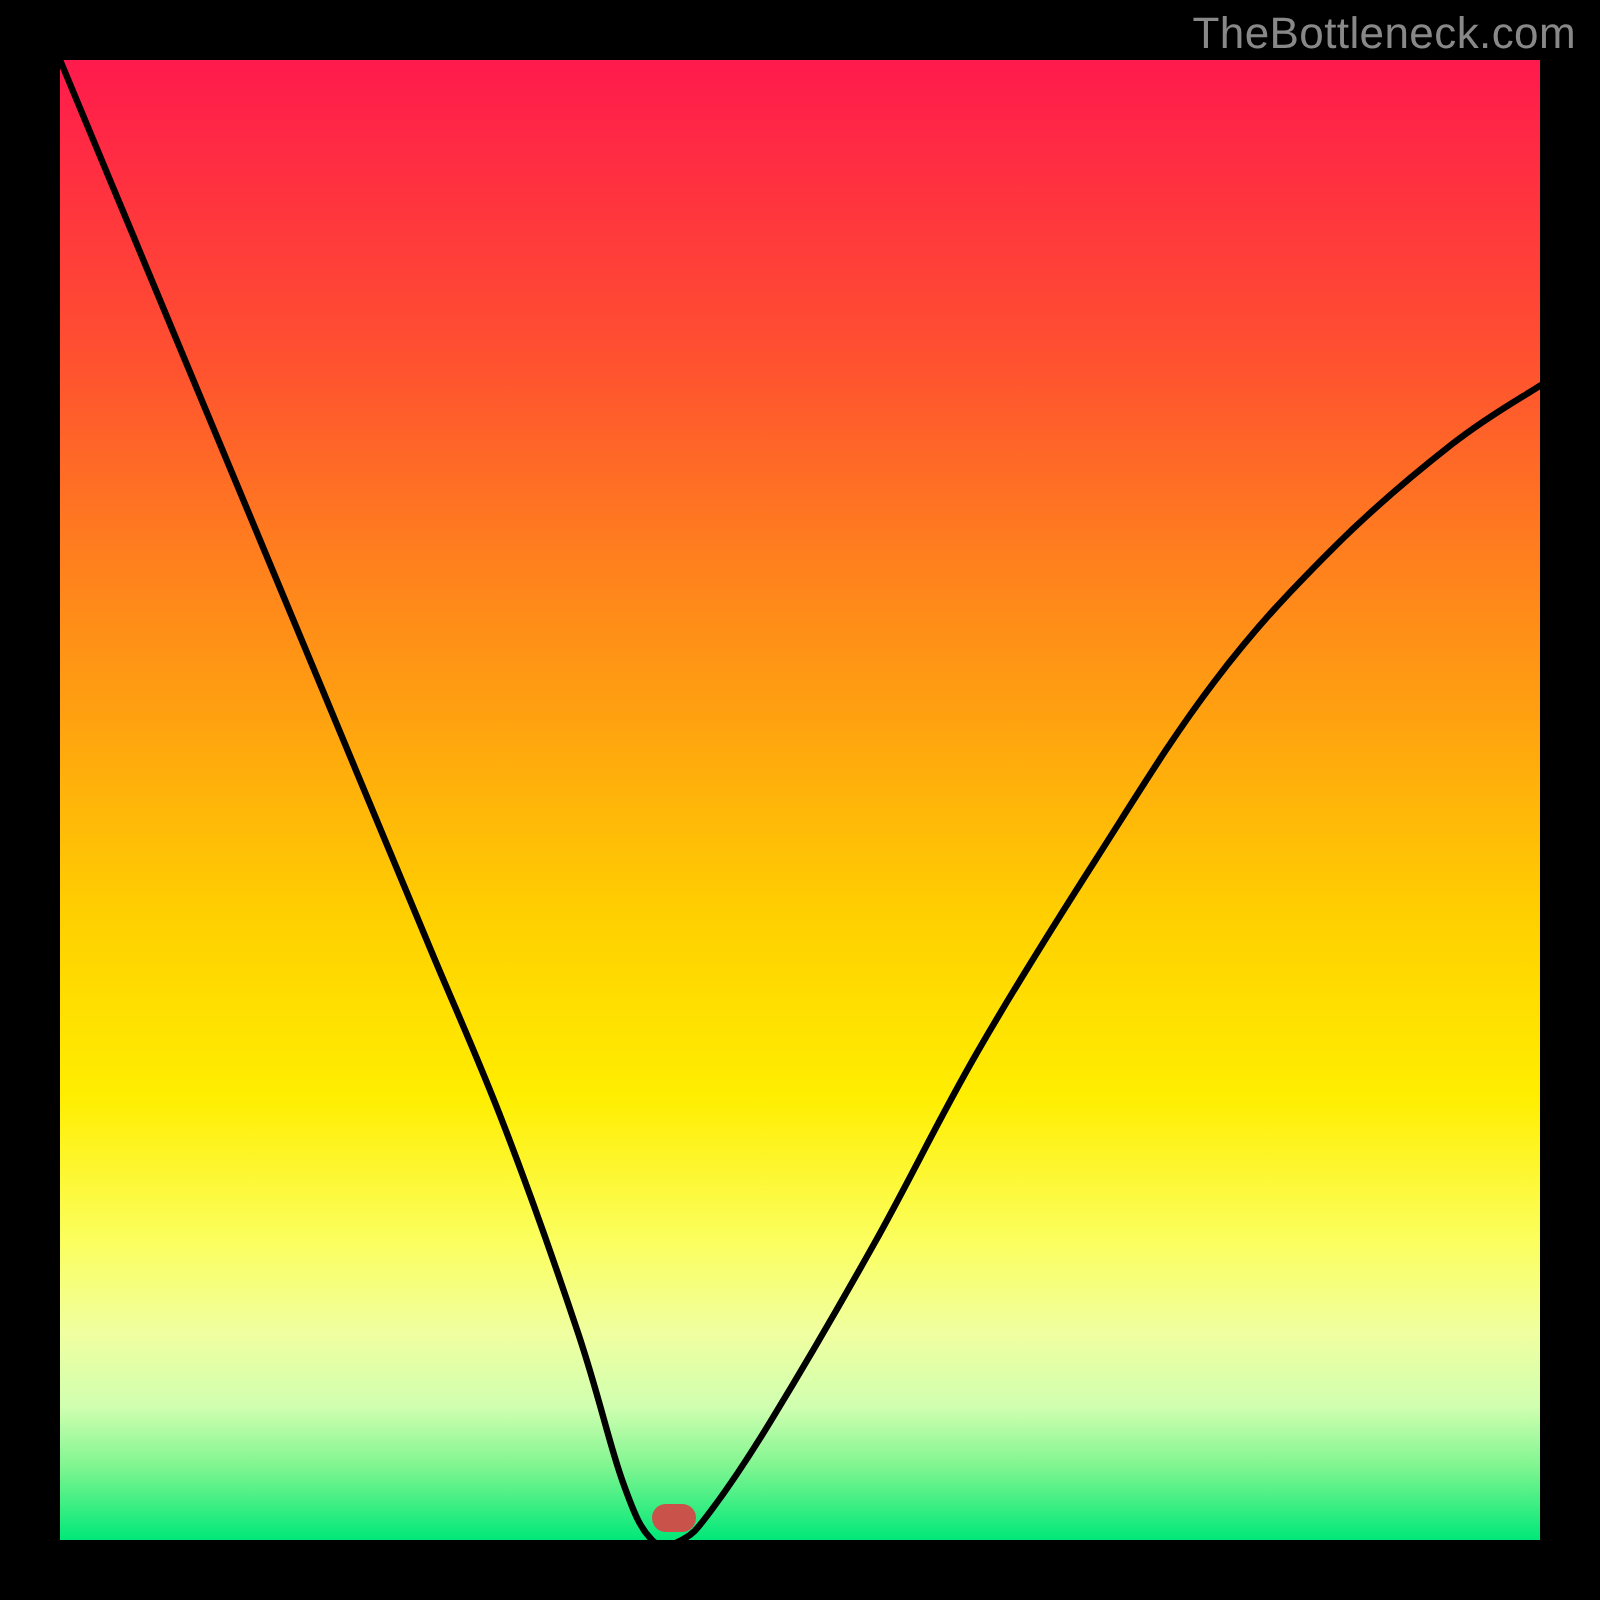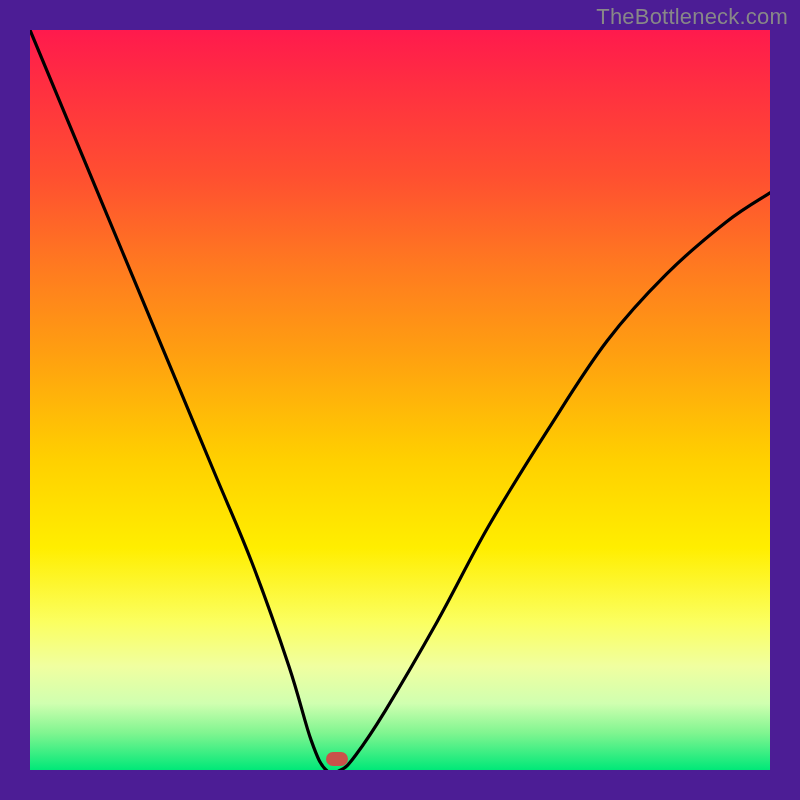--- a/index.html
+++ b/index.html
@@ -6,21 +6,21 @@
     margin: 0;
     padding: 0;
     width: 800px;
     height: 800px;
     overflow: hidden;
     font-family: Arial, Helvetica, sans-serif;
   }
   .frame {
     width: 800px;
     height: 800px;
-    background: #4c1d95;
+    background: #000000;
     position: relative;
     box-sizing: border-box;
   }
   .plot-area {
     position: absolute;
     left: 30px;
     top: 30px;
     width: 740px;
     height: 740px;
     background: linear-gradient(to bottom,

